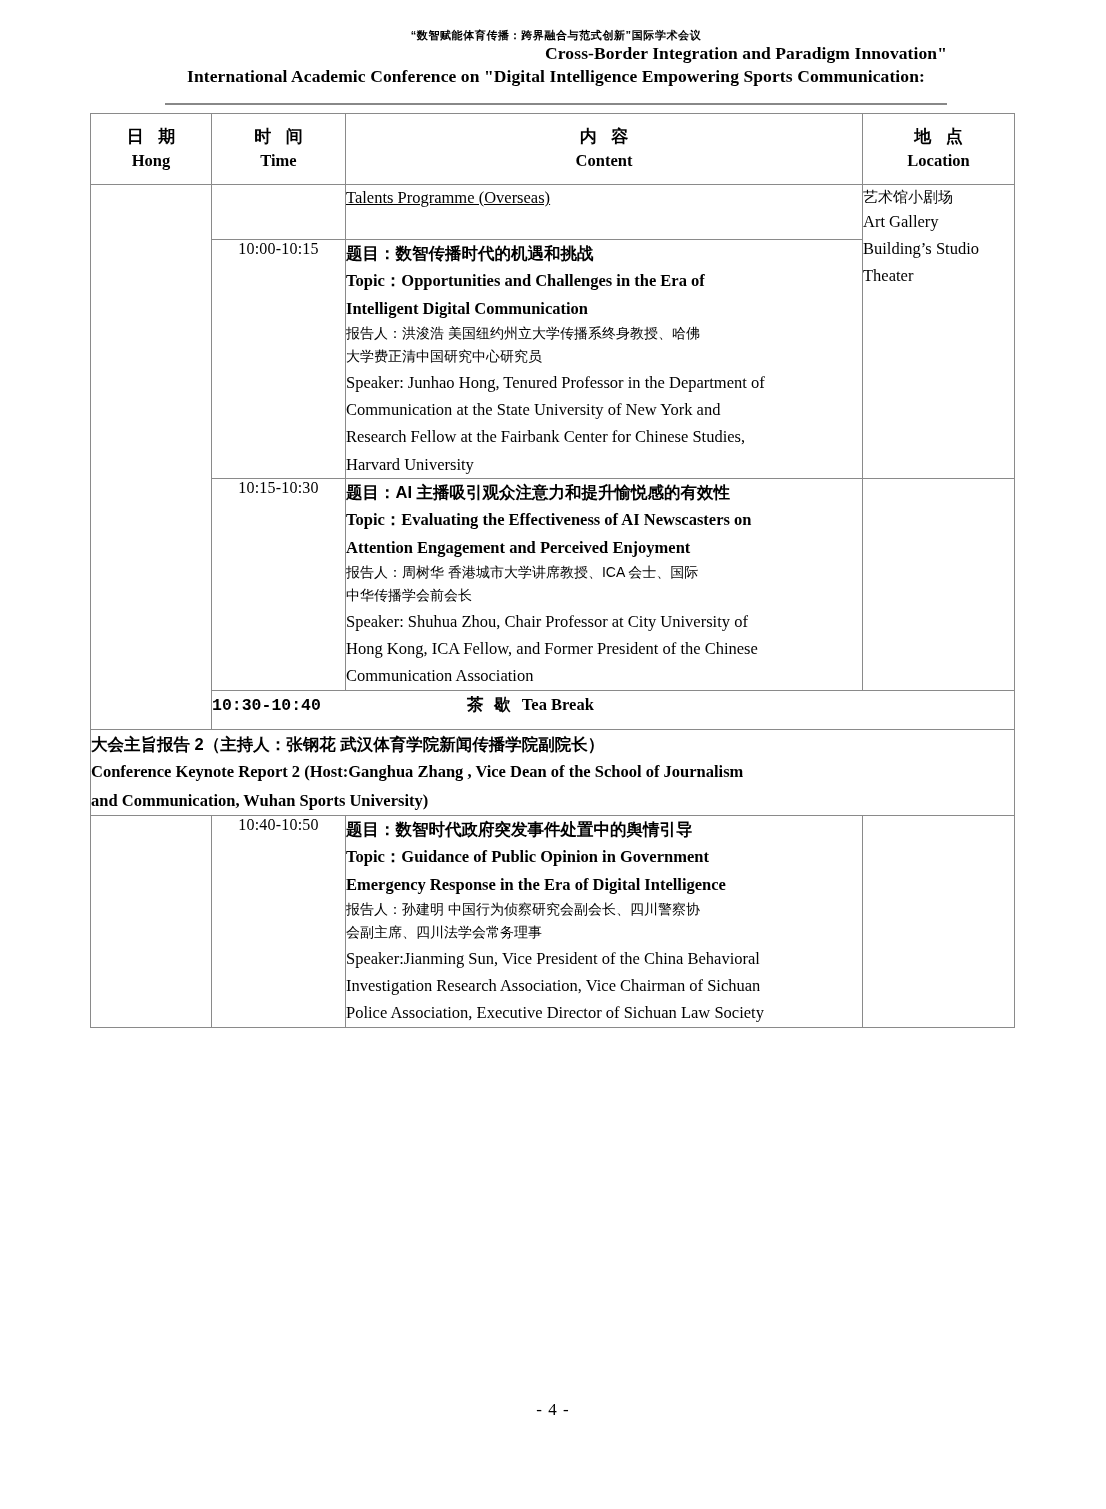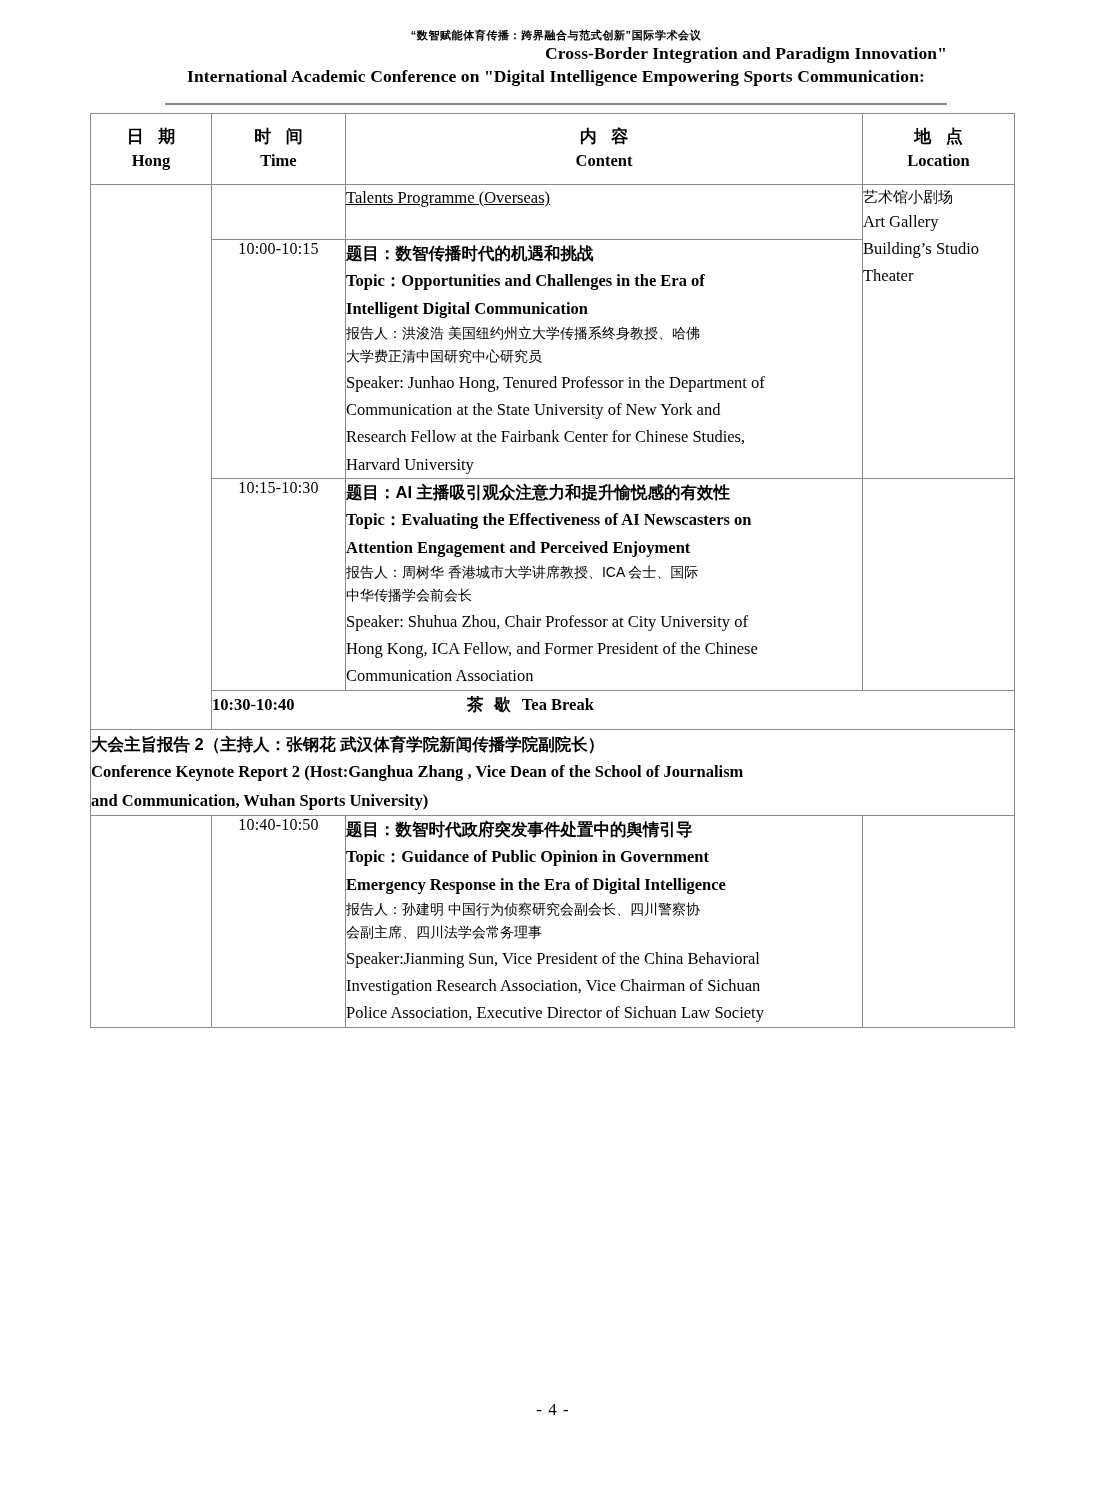--- a/index.html
+++ b/index.html
@@ -136,21 +136,21 @@
 
   
   .break-cell {
     padding: 8px 10px 8px 8px;
     font-size: 16.5px;
     font-weight: 700;
     line-height: 1.6;
     height: 38px;
     vertical-align: middle;
   }
-  .break-cell .bk-time { display: inline-block; width: 255px; }
+  .break-cell .bk-time { display: inline-block; width: 255px; font-family: Liberation Mono, monospace; }
   .break-cell .bk-cn {
     font-family: "Liberation Sans", "DejaVu Sans", sans-serif;
     font-weight: 700;
     letter-spacing: 3px;
   }
   .keynote-cell {
     padding: 10px 10px 10px 8px;
     font-size: 16.5px;
     line-height: 1.72;
     margin-left: 37px;

